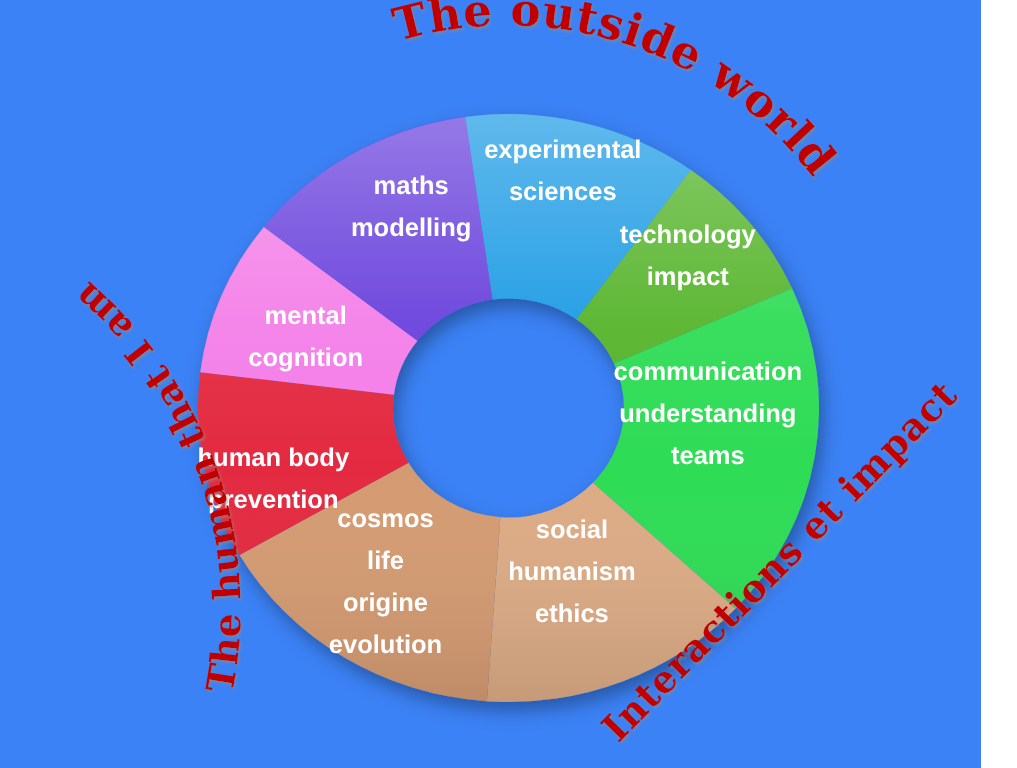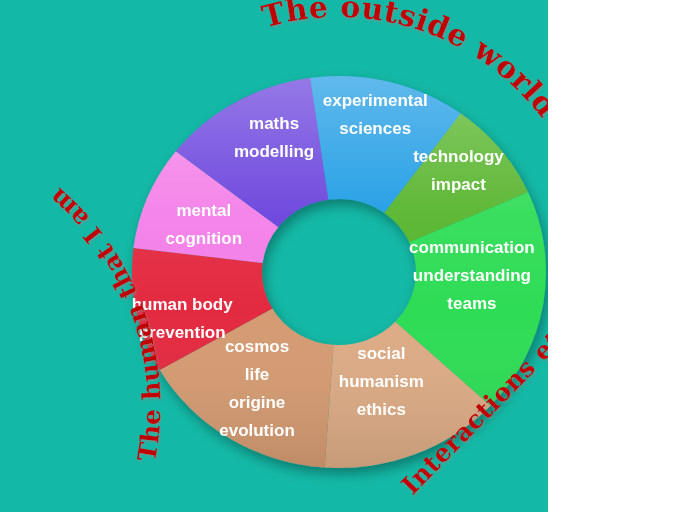--- a/index.html
+++ b/index.html
@@ -1,19 +1,19 @@
 <!DOCTYPE html>
 <html><head>
 <meta charset="utf-8">
 <style>
   html,body{margin:0;padding:0;background:#ffffff;}
   .stage{
     position:relative;
-    width:548px;height:512px;
-    background:#14b8a6;
+    width:654px;height:512px;
+    background:#3b82f6;
     overflow:hidden;
     font-family:"Liberation Sans",sans-serif;
   }
   .seg-label{
     font-family:"Liberation Sans",sans-serif;
     font-weight:bold;
     font-size:17px;
     fill:#ffffff;
     text-anchor:middle;
     dominant-baseline:middle;

